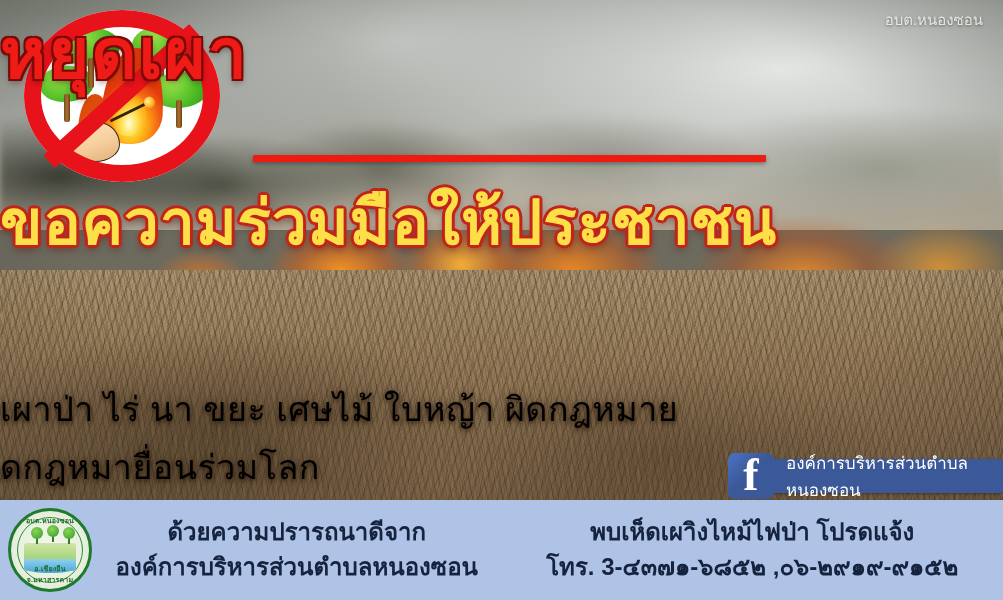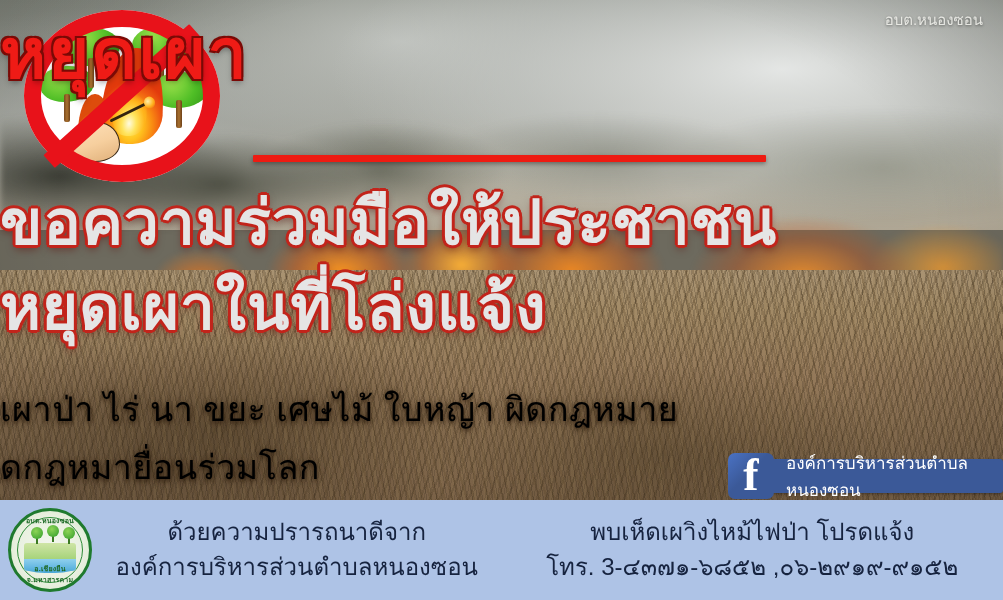--- a/index.html
+++ b/index.html
@@ -148,21 +148,21 @@
 
   .rule {
     position:absolute; left:253px; top:155px; width:513px; height:7px;
     background:#ee1b12; border-radius:1px;
     box-shadow:0 2px 4px rgba(0,0,0,.35);
   }
 
   .sub1 { top:188px; font-size:62px; }
   .sub2 { top:273px; font-size:62px; }
   .sub1, .sub2 {
-    font-weight:bold; color:#e5e5e5; letter-spacing:1px; line-height:1.12;
+    font-weight:bold; color:#fde047; letter-spacing:1px; line-height:1.12;
     text-shadow:
       -2.2px -2.2px 0 #c2241b, 2.2px -2.2px 0 #c2241b,
       -2.2px 2.2px 0 #c2241b, 2.2px 2.2px 0 #c2241b,
       -3px 0 0 #c2241b, 3px 0 0 #c2241b, 0 -3px 0 #c2241b, 0 3px 0 #c2241b,
       0 4px 9px rgba(90,10,5,.55);
   }
 
   .line3 { top:382px; font-size:34px; }
   .line4 { top:440px; font-size:34px; }
   .line3, .line4 {
@@ -204,21 +204,21 @@
   
   .footer {
     position:absolute; left:0; right:0; bottom:0; height:100px;
     background:#aec3e6;
     display:flex; align-items:center;
   }
   .footer-left { display:flex; align-items:center; width:50%; padding-left:8px; }
   .footer-right { width:50%; text-align:center; }
   .footer-text { text-align:center; flex:1; }
   .footer-text div, .footer-right div {
-    color:#16233f; font-size:24px; font-weight:normal; line-height:1.45;
+    color:#16233f; font-size:24px; font-weight:bold; line-height:1.45;
   }
 
   
   .seal {
     position:relative; width:84px; height:84px; flex:0 0 84px;
     border-radius:50%;
     background:radial-gradient(circle at 50% 50%, #f4f7ef 0%, #e8f0df 62%, #d6e4c6 100%);
     border:3px solid #1f7a2e; overflow:hidden;
   }
   .seal .ring-in {
@@ -287,21 +287,20 @@
 
   <div class="tr-label">
     <div class="l2">อบต.หนองซอน</div>
   </div>
 
   <div class="txt headline">หยุดเผา</div>
 
   <div class="rule"></div>
 
   <div class="txt sub1">ขอความร่วมมือให้ประชาชน</div>
-  <div class="txt sub2">หยุดเผาในที่โล่งแจ้ง</div>
 
   <div class="txt line3">เผาป่า ไร่ นา ขยะ เศษไม้ ใบหญ้า ผิดกฎหมาย</div>
   <div class="txt line4">ดกฎหมายื่อนร่วมโลก</div>
 
   <div class="fb-badge">
     <div class="fb-icon"></div>
     <div class="fb-text">องค์การบริหารส่วนตำบลหนองซอน</div>
   </div>
 
   <div class="footer">

